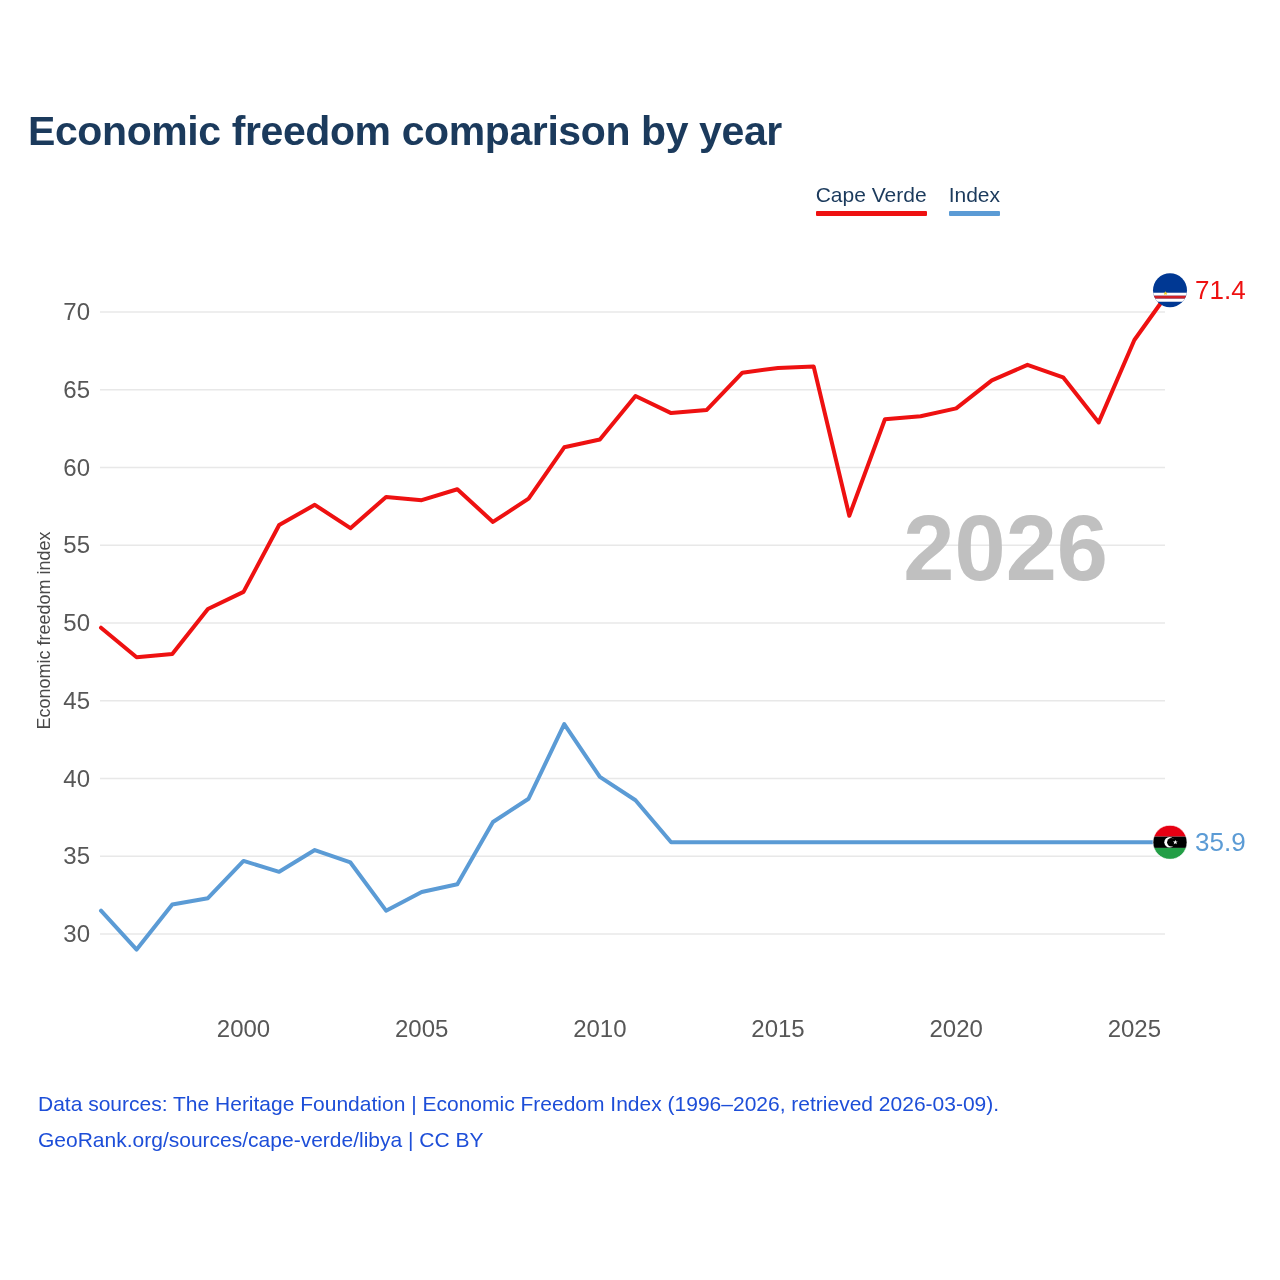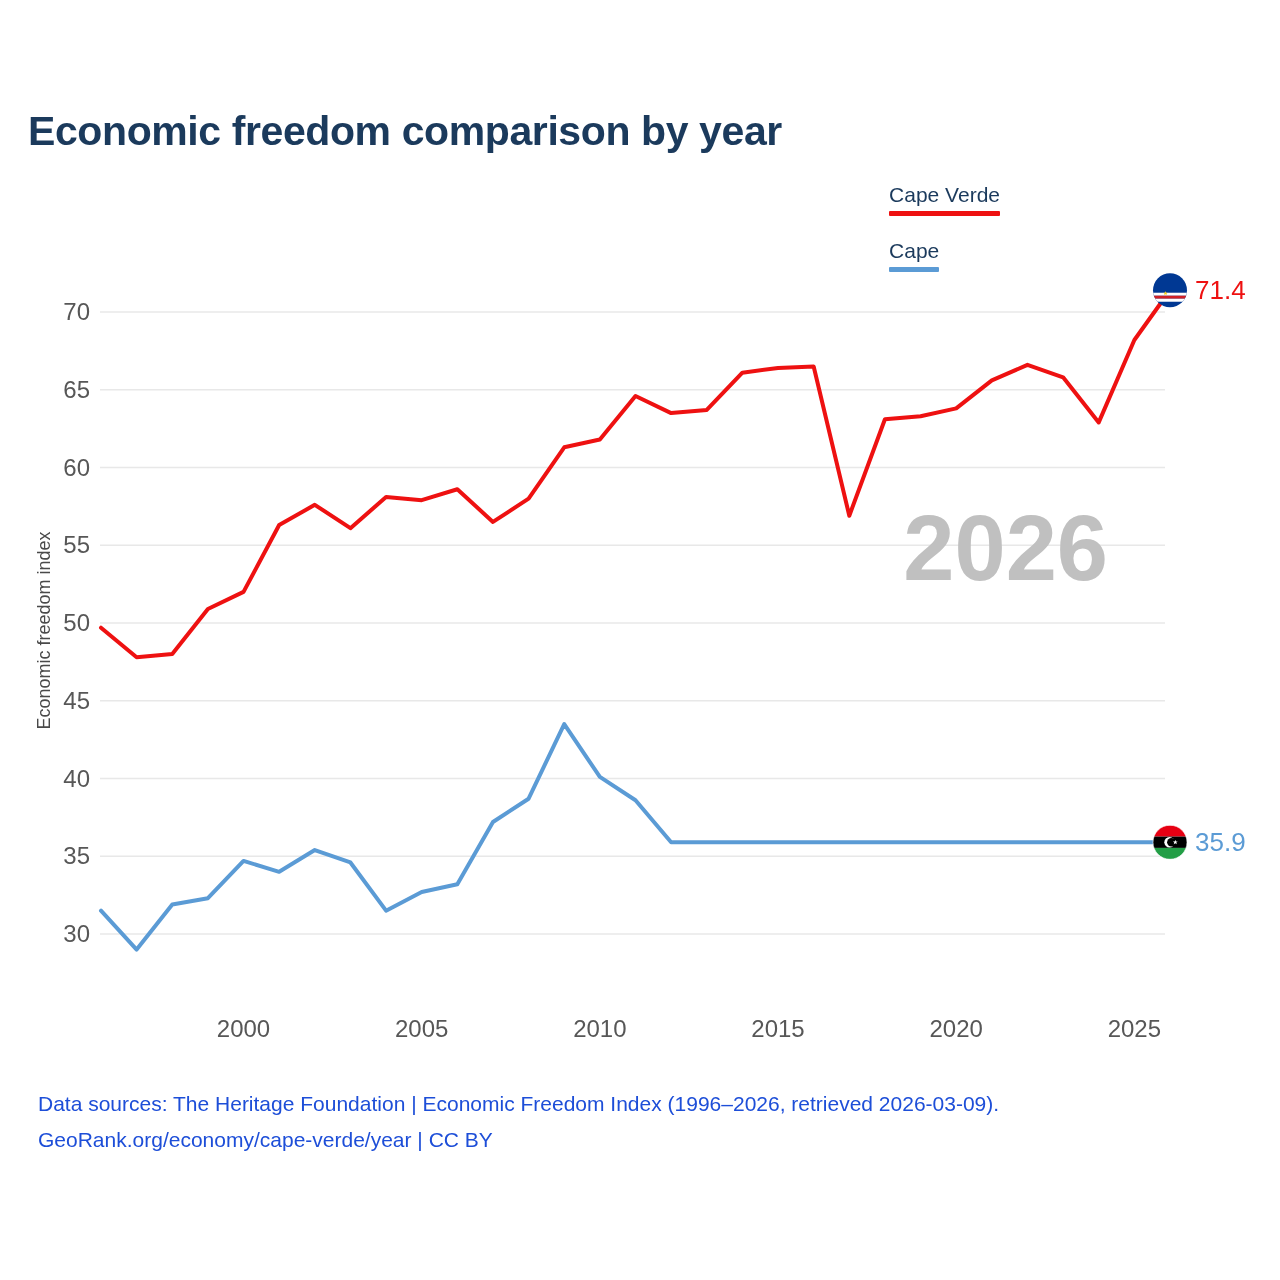--- a/index.html
+++ b/index.html
@@ -34,21 +34,21 @@
     color: #1b3a5c;
     white-space: nowrap;
   }
 
   
   .legend {
     position: absolute;
     right: 28px;
     top: 182px;
     display: flex;
-    flex-direction: column;
+    flex-direction: row;
     align-items: flex-start;
     gap: 22px;
   }
   .legend-item {
     display: flex;
     flex-direction: column;
     align-items: stretch;
   }
   .legend-label {
     font-size: 21px;
@@ -130,21 +130,21 @@
 <div class="page">
 
   <div class="title">Economic freedom comparison by year</div>
 
   <div class="legend">
     <div class="legend-item">
       <span class="legend-label">Cape Verde</span>
       <span class="legend-rule" id="legend-rule-0" style="background: rgb(238, 17, 17);"></span>
     </div>
     <div class="legend-item">
-      <span class="legend-label">Cape</span>
+      <span class="legend-label">Index</span>
       <span class="legend-rule" id="legend-rule-1" style="background: rgb(91, 155, 213);"></span>
     </div>
   </div>
 
   <div class="plot-wrap">
 
     <div class="y-axis-title">Economic freedom index</div>
 
     <svg class="plot-svg" width="1280" height="800" id="chart-svg">
 
@@ -219,16 +219,16 @@
           <circle cx="0" cy="0" r="17" fill="none" stroke="#ffffff" stroke-width="0.6"></circle>
         </g>
         <text id="ly-value" class="endlabel" x="1195" y="601.255" fill="#5b9bd5">35.9</text>
       </g>
 
     </svg>
   </div>
 
   <div class="footer">
     <div>Data sources: The Heritage Foundation | Economic Freedom Index (1996–2026, retrieved 2026-03-09).</div>
-    <div>GeoRank.org/economy/cape-verde/year | CC BY</div>
+    <div>GeoRank.org/sources/cape-verde/libya | CC BY</div>
   </div>
 
 </div>
 
 </body></html>

